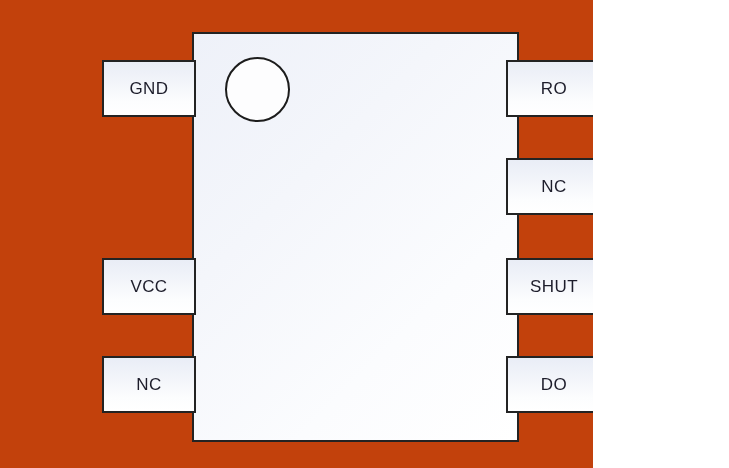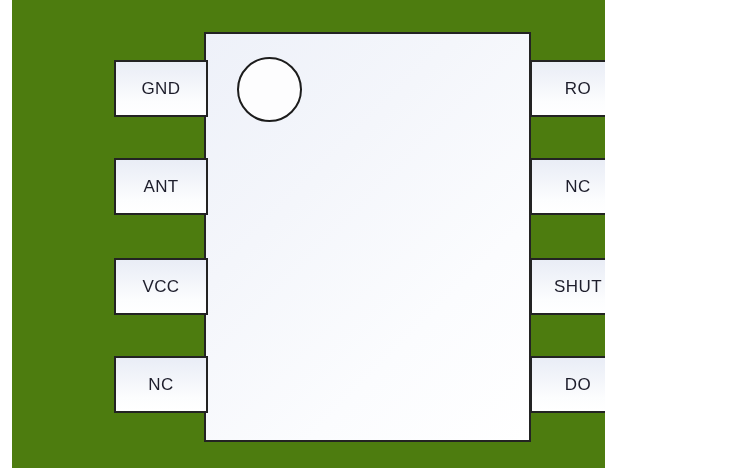--- a/index.html
+++ b/index.html
@@ -7,23 +7,22 @@
     padding: 0;
     background: #ffffff;
   }
   body {
     font-family: "Liberation Sans", sans-serif;
   }
   #diagram-canvas {
     position: relative;
     width: 593px;
     height: 468px;
-    background: #4d7c0f;
+    background: #c2410c;
     overflow: hidden;
-    margin-left: 12px;
   }
   
   .chip-body {
     position: absolute;
     left: 192px;
     top: 32px;
     width: 327px;
     height: 410px;
     box-sizing: border-box;
     border: 2px solid #232323;
@@ -58,44 +57,41 @@
     font-family: "Liberation Sans", sans-serif;
     font-size: 17px;
     letter-spacing: 0.4px;
     color: #1d1d2b;
     line-height: 1;
     user-select: none;
   }
   
   .pin.left  { left: 102px; width: 94px; height: 57px; }
   
-  .pin.right { left: 518px; width: 96px; height: 57px; }
+  .pin.right { left: 506px; width: 96px; height: 57px; }
 
   .pin.row-1 { top: 60px; }
   .pin.row-2 { top: 158px; }
   .pin.row-3 { top: 258px; }
   .pin.row-4 { top: 356px; }
 
   
   .pin.left  { border-right-color: #232323; }
 </style>
 </head>
 <body>
 
 <div id="diagram-canvas">
 
   <div class="chip-body"></div>
 
   <div class="pin1-marker"></div>
 
   <div class="pin left row-1">
     <span class="pin-label">GND</span>
-  </div>
-  <div class="pin left row-2">
-    <span class="pin-label">ANT</span>
   </div>
   <div class="pin left row-3">
     <span class="pin-label">VCC</span>
   </div>
   <div class="pin left row-4">
     <span class="pin-label">NC</span>
   </div>
 
   <div class="pin right row-1">
     <span class="pin-label">RO</span>

